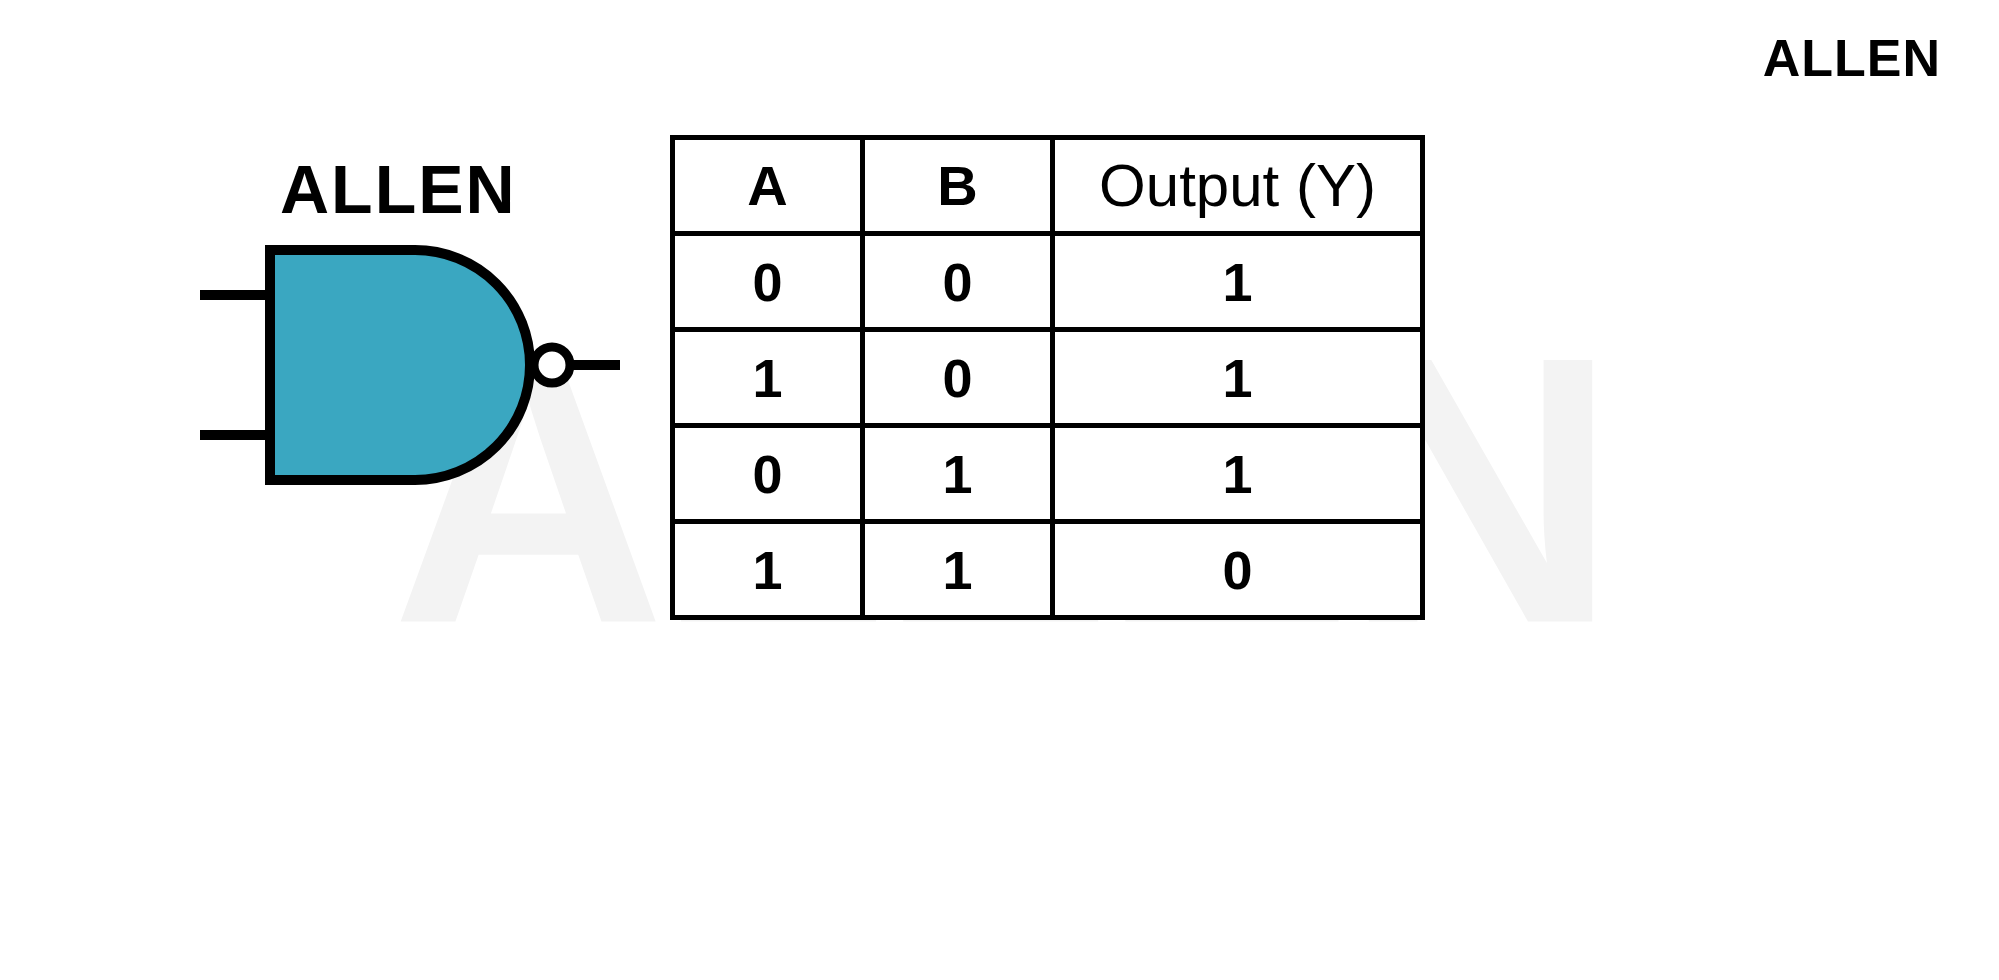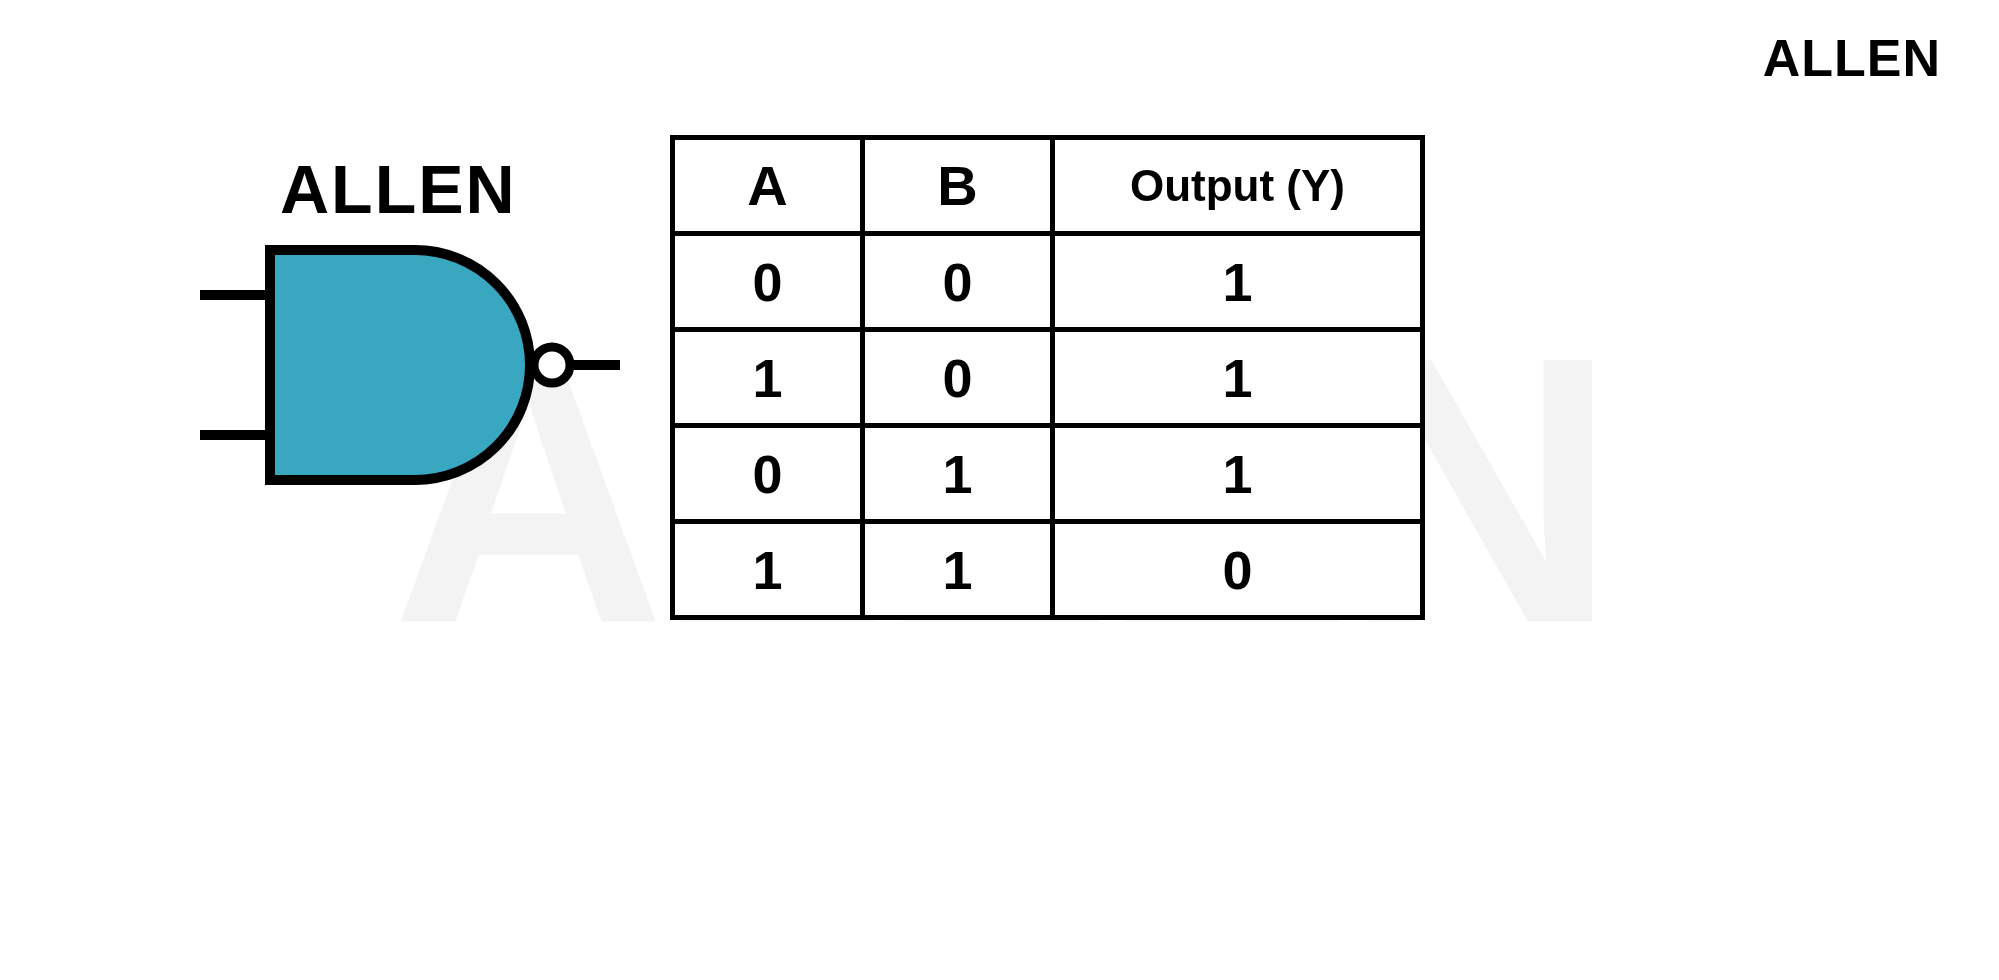--- a/index.html
+++ b/index.html
@@ -87,22 +87,22 @@
       width: 190px;
     }
     .truth-table th.col-y,
     .truth-table td.col-y {
       width: 370px;
     }
     .truth-table th {
       font-size: 56px;
     }
     .truth-table th.col-y {
-      font-size: 44px;
-      font-weight: 700;
+      font-size: 60px;
+      font-weight: 400;
     }
   </style>
 </head>
 <body>
 
 <div class="watermark">ALLEN</div>
 
 <div class="brand-logo">ALLEN</div>
 
 <div class="content-wrapper">

